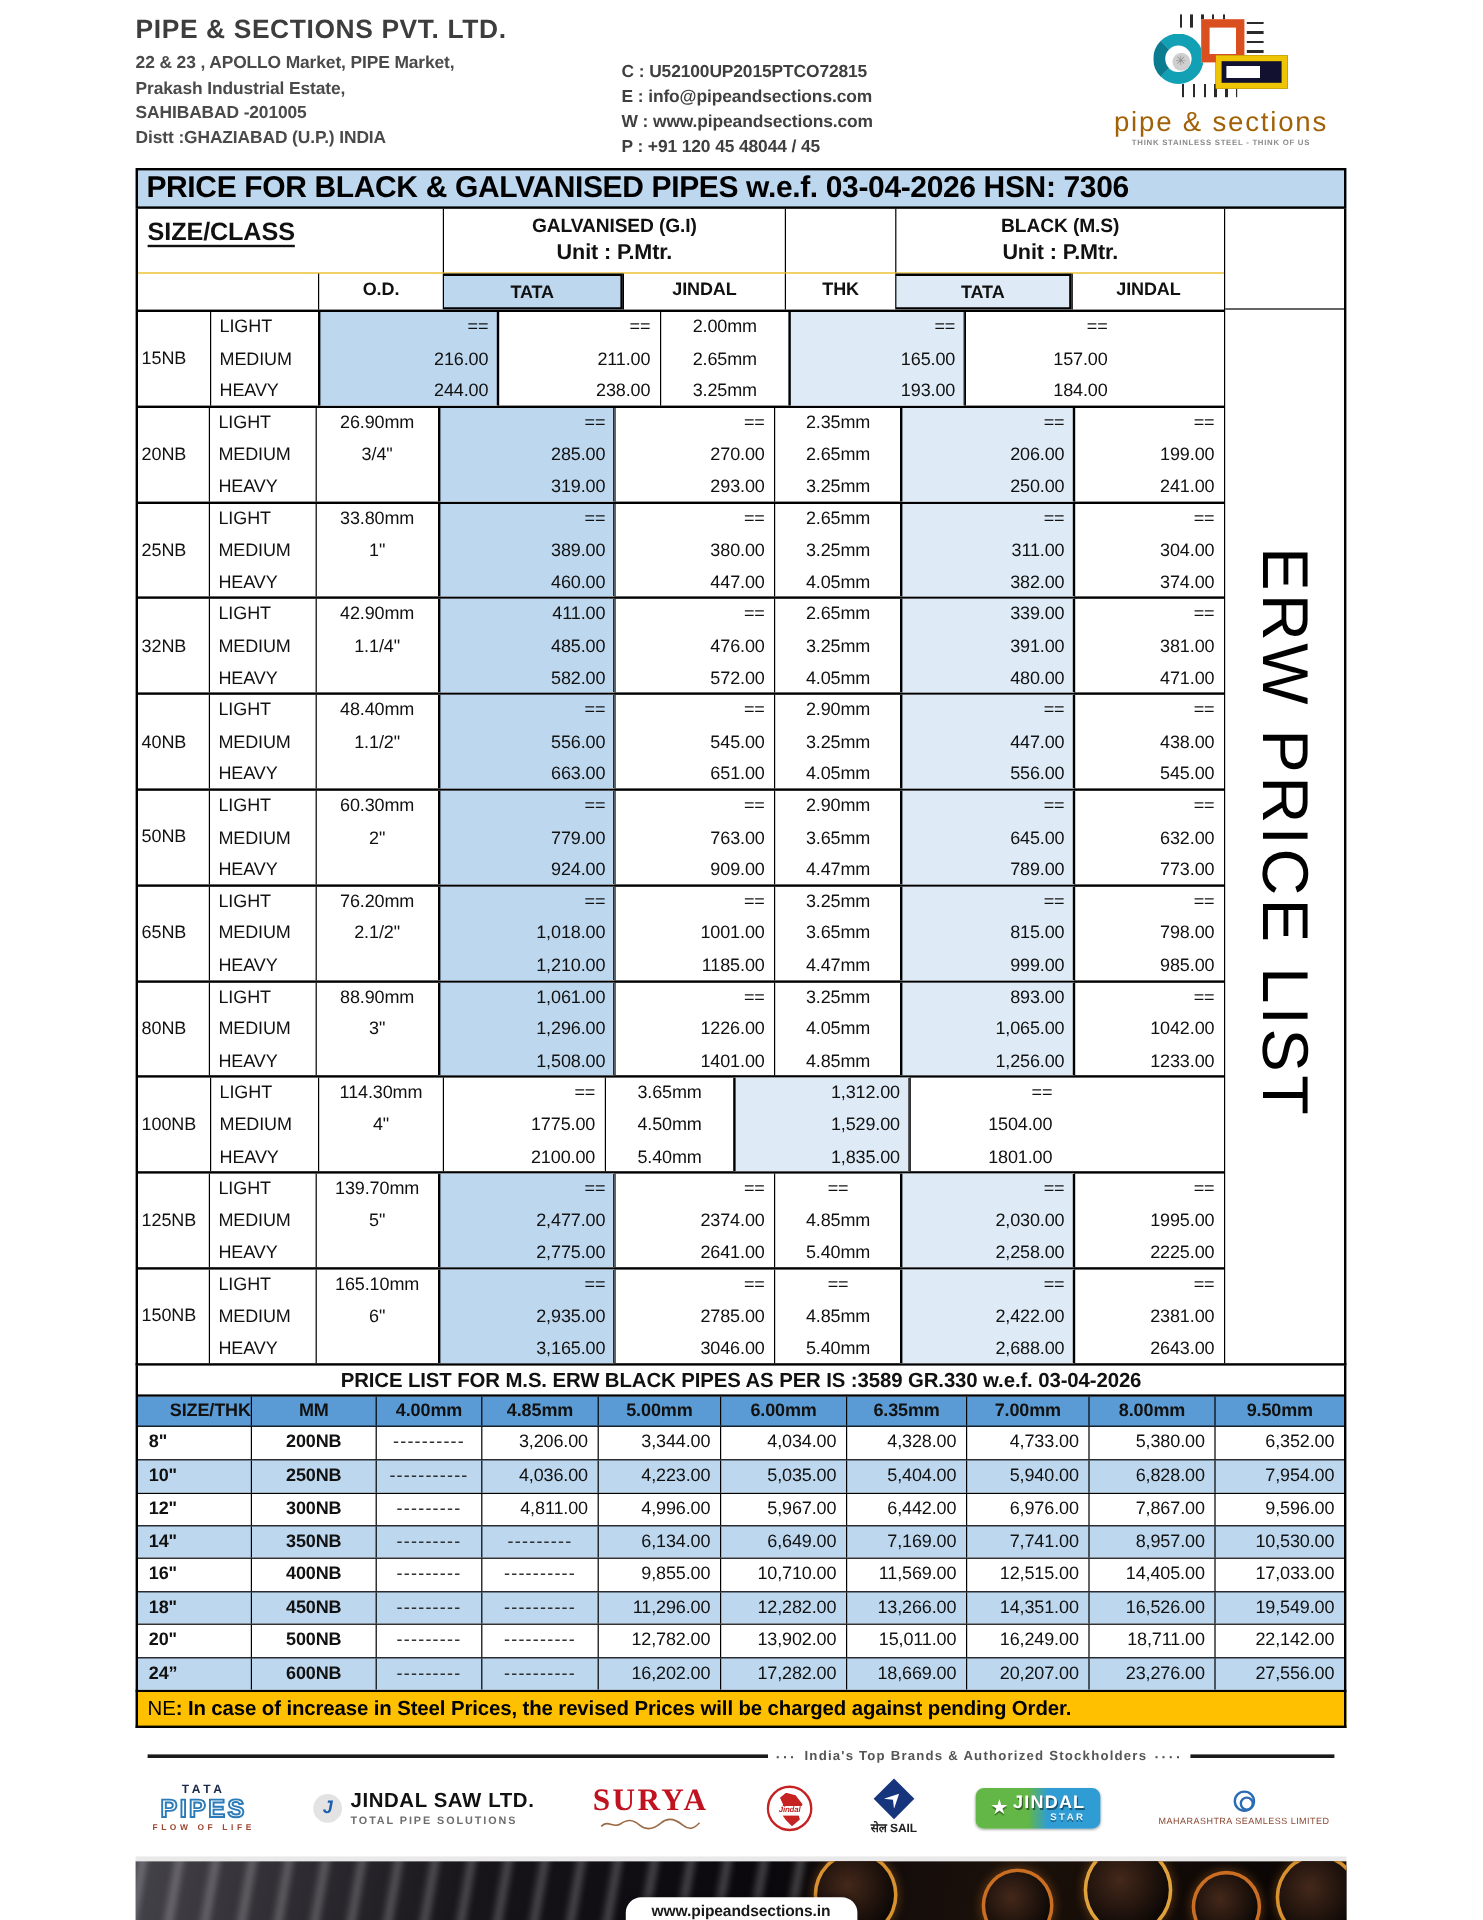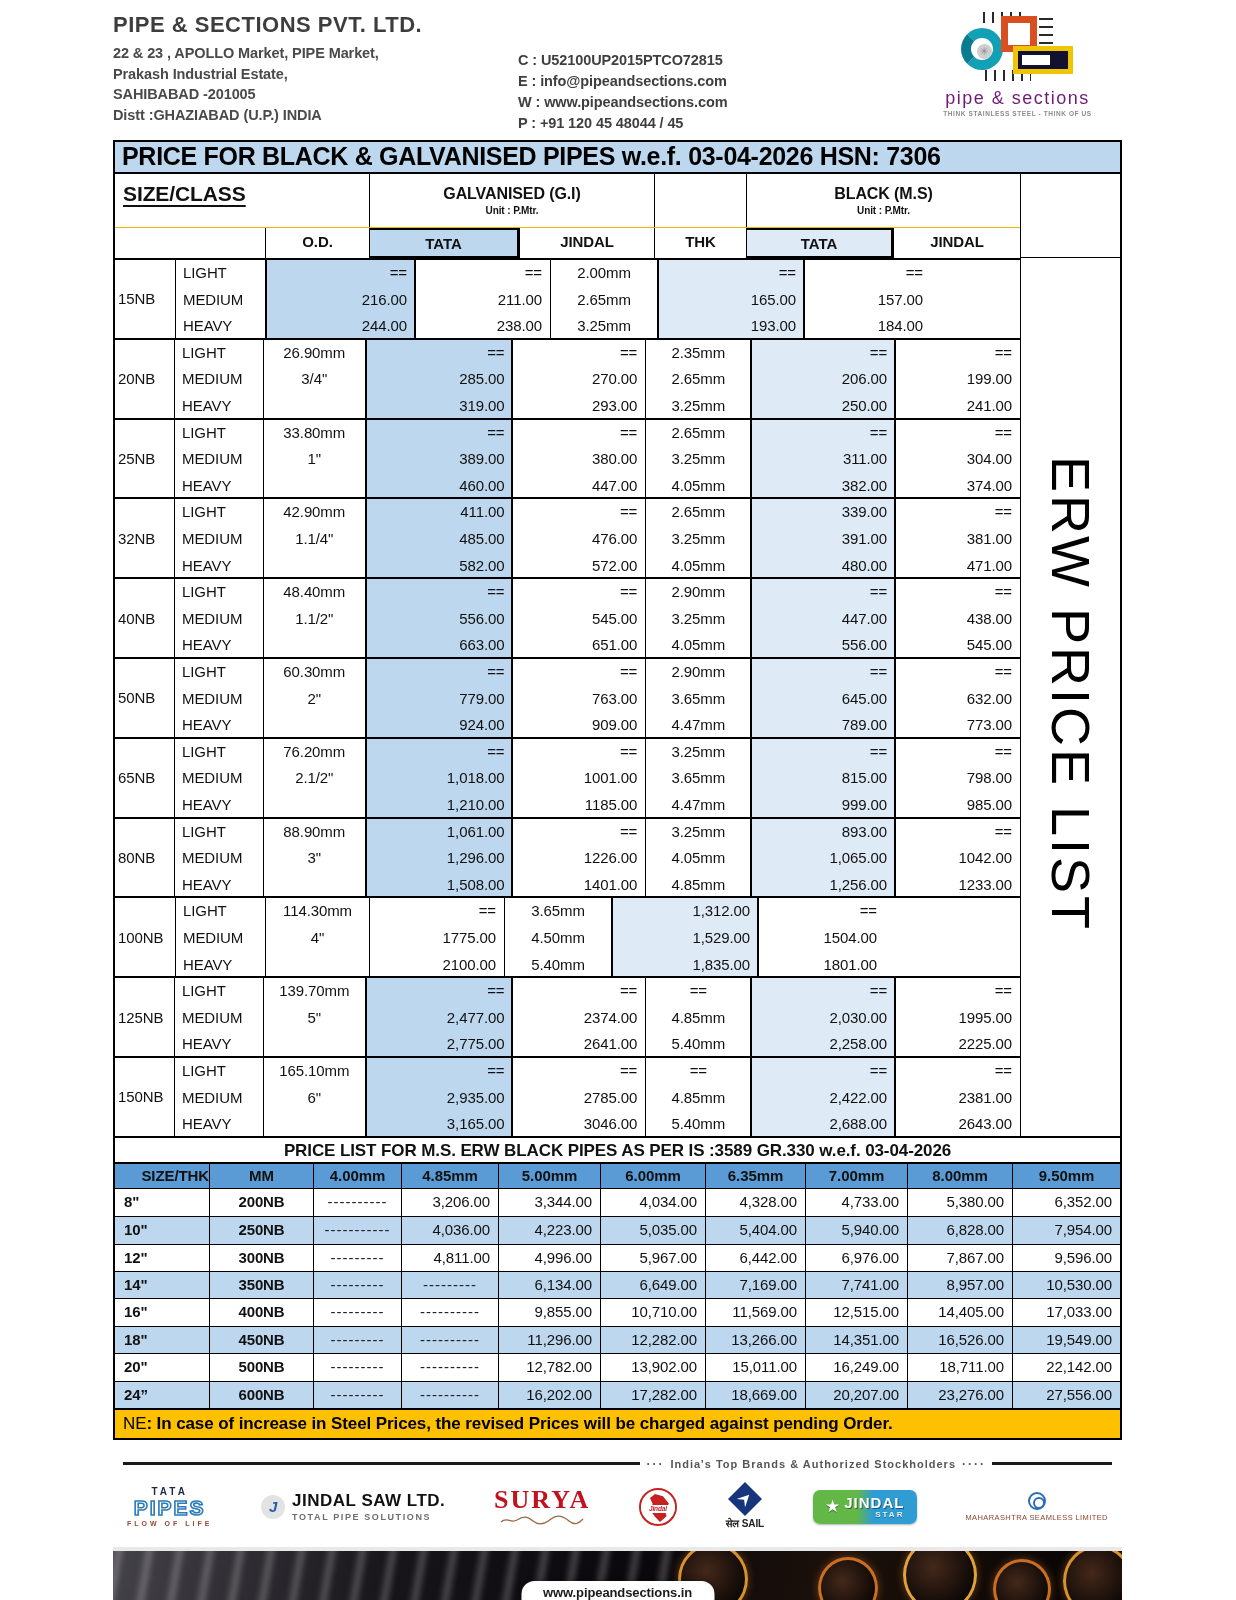--- a/index.html
+++ b/index.html
@@ -15,38 +15,38 @@
   .logo-art{position:relative;width:150px;height:72px;margin:0 auto}
   .hash{position:absolute}
   .h1{left:40px;top:0;width:44px;height:11px;background:repeating-linear-gradient(90deg,#2a2a2a 0 2px,transparent 2px 9px)}
   .h2{left:96px;top:6px;width:14px;height:34px;background:repeating-linear-gradient(0deg,#2a2a2a 0 2px,transparent 2px 8px)}
   .h3{left:42px;top:58px;width:46px;height:11px;background:repeating-linear-gradient(90deg,#2a2a2a 0 2px,transparent 2px 9px)}
   .ring{position:absolute;left:18px;top:16px;width:42px;height:42px;border-radius:50%;border:10px solid #12a0b4;border-left-color:#0b7b90}
   .gear{position:absolute;left:34px;top:32px;width:15px;height:15px;border-radius:50%;background:#cfcfcf;color:#8c8c8c;font-size:11px;line-height:15px;text-align:center}
   .rsq{position:absolute;left:58px;top:4px;width:36px;height:36px;border:7px solid #da4f20;background:#fff}
   .yrect{position:absolute;left:70px;top:34px;width:60px;height:28px;border:5px solid #efc402;background:#121230}
   .ywhite{position:absolute;left:4px;top:4px;width:28px;height:10px;background:#fff}
-  .logo-name{margin-top:4px;font-size:18px;font-weight:400;color:#701a75;letter-spacing:1.5px}
+  .logo-name{margin-top:4px;font-size:23px;font-weight:400;color:#a16207;letter-spacing:1.5px}
   .logo-tag{margin-top:1px;font-size:6.5px;font-weight:700;color:#8b8b8b;letter-spacing:0.6px}
 
   
   .doc{position:absolute;left:113px;top:140px;width:1009px}
   .title-bar{width:1009px;height:34px;background:#BDD7EE;border:2px solid #000;font-size:25px;font-weight:700;line-height:29px;padding-left:7px;letter-spacing:-0.3px;color:#000}
 
   .t1-wrap{display:flex;width:1009px;border:2px solid #000;border-top:none}
   .t1-left{width:905px}
   
   .hA{display:flex;height:54px;border-bottom:1px solid #eab308}
   .hA > div{border-left:1px solid #000;display:flex;flex-direction:column;justify-content:center;align-items:center}
   .hA > div:first-child{border-left:none}
   .hA .a-size{width:254px;align-items:flex-start;justify-content:flex-start;padding:8px 0 0 8px}
   .size-class{font-size:21px;font-weight:700;text-decoration:underline;text-decoration-thickness:2px;text-underline-offset:4px}
   .hA .a-gi{width:285px}.hA .a-thk{width:92px}.hA .a-bk{width:274px}
   .grp-name{font-size:16px;font-weight:700}
-  .grp-unit{font-size:10px;font-weight:700;margin-top:2px}
+  .grp-unit{font-size:18px;font-weight:700;margin-top:2px}
   
   .hB{display:flex;height:30px}
   .hB > div{border-left:1px solid #000;font-size:15px;font-weight:700;text-align:center;line-height:28px}
   .hB > div:first-child{border-left:none}
   .b0{width:150px}.b-od{width:104px}.b-gt{width:150px;background:#BDD7EE;border:2px solid #000;line-height:26px}
   .b-gj{width:135px}.b-thk{width:92px}.b-bt{width:147px;background:#DEEBF7;border:2px solid #000;line-height:26px}
   .b-bj{width:127px}
 
   
   .t1g{display:flex;border-top:2px solid #000;height:79.8px}

